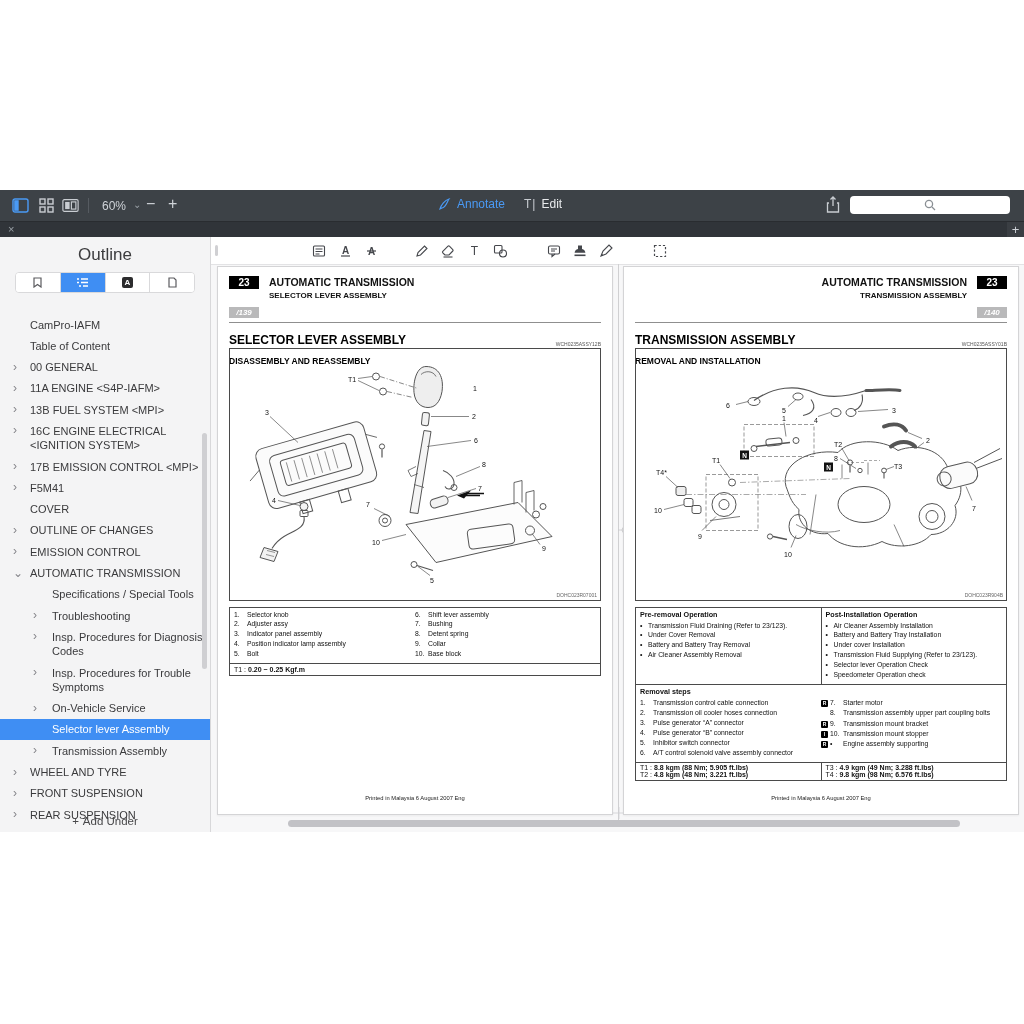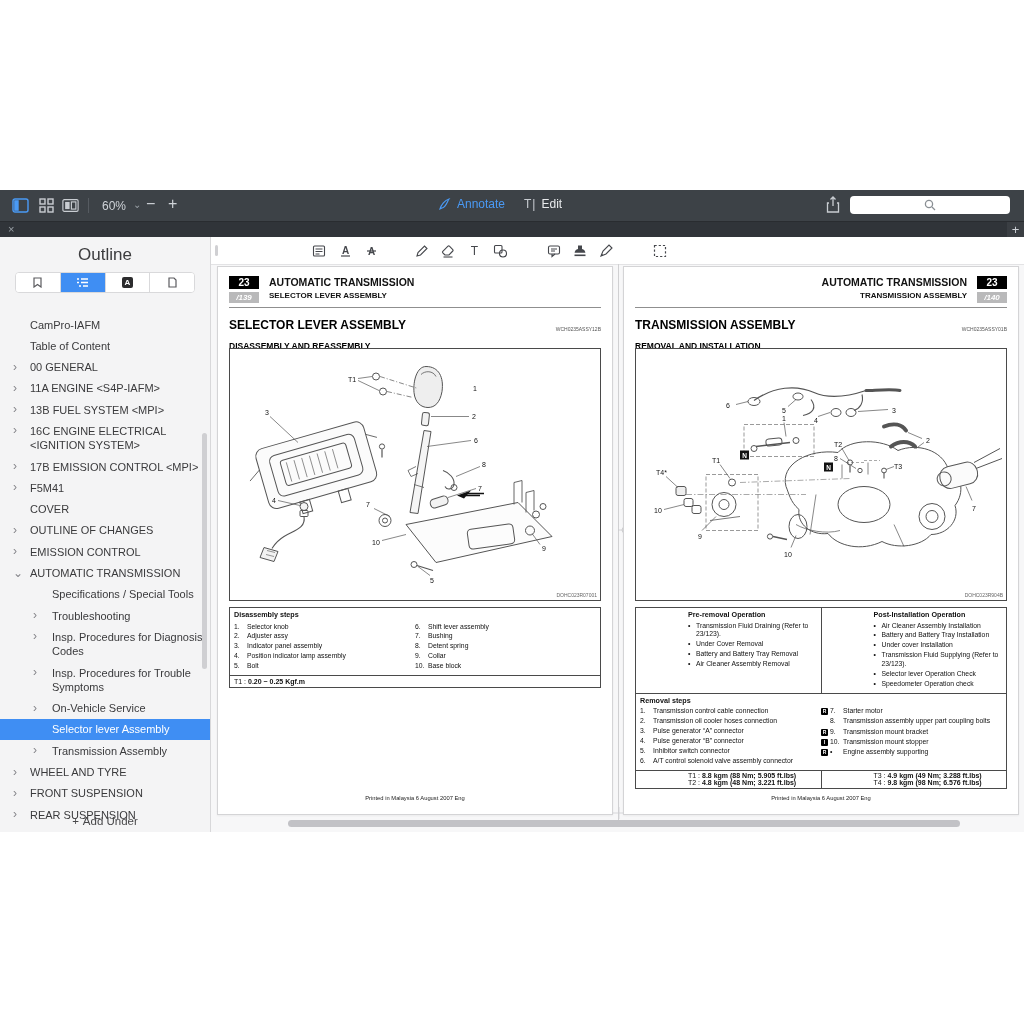--- a/index.html
+++ b/index.html
@@ -63,21 +63,21 @@
   .page.pright{left:412px;}
   .gap-line{position:absolute;left:407px;top:0;width:1px;height:558px;background:#d0d0d2;}
   .reg{position:absolute;width:14px;height:14px;}
   .hscroll{position:absolute;left:77px;bottom:5px;width:672px;height:7px;background:#c2c2c6;border-radius:4px;}
 
   
   .pg-head{margin:9px 11px 0;border-bottom:1.5px solid #8f8f8f;padding-bottom:4px;display:flex;}
   .pg-head.rev{flex-direction:row-reverse;}
   .badge-col{width:30px;flex:none;}
   .chap{background:#000;color:#fff;font-weight:bold;font-size:10px;text-align:center;padding:1px 0;}
-  .pnum{background:#b9b9ba;color:#fff;font-weight:bold;font-style:italic;font-size:8px;text-align:center;padding:1px 0;margin-top:3px;}
+  .pnum{background:#b9b9ba;color:#fff;font-weight:bold;font-style:italic;font-size:8px;text-align:center;padding:1px 0;margin-top:18px;}
   .head-titles{margin:0 10px;}
   .pg-head.rev .head-titles{text-align:right;}
   .ht1{font-size:10.5px;font-weight:bold;color:#111;}
   .ht2{font-size:8px;font-weight:bold;color:#111;margin-top:3px;}
   .sec-row{display:flex;justify-content:space-between;align-items:flex-end;margin:10px 11px 0;}
   .sec-title{font-size:12px;font-weight:bold;color:#000;}
   .sec-code{font-size:5px;color:#555;}
   .sub-title{font-size:8.5px;font-weight:bold;color:#000;margin:9px 11px 0;}
   .fig{position:absolute;left:11px;right:11px;top:81px;height:251px;border:1px solid #4a4a4a;}
   .fig svg{width:100%;height:100%;display:block;}
@@ -87,21 +87,21 @@
   .tbl-title{font-weight:bold;font-size:7.2px;padding:2px 4px 1px;}
   .rule{border-top:1px solid #4a4a4a;}
   .cols{display:flex;padding:1px 4px 3px;}
   .col{flex:1;}
   .li{display:flex;margin:1.5px 0;line-height:1.25;}
   .li .n{width:13px;flex:none;}
   .li .bdg{width:9px;flex:none;}
   .badge{display:inline-block;width:7px;height:7px;background:#000;color:#fff;font-size:5px;font-weight:bold;text-align:center;line-height:7px;border-radius:1px;}
   .torq-row{padding:2px 4px;font-size:7px;}
   .torq-row b{font-weight:bold;}
-  .cell{flex:1;padding:2px 4px 3px;margin-left:48px;}
+  .cell{flex:1;padding:2px 4px 3px;}
   .cell.brd{border-right:1px solid #4a4a4a;}
   .b-li{display:flex;margin:1.5px 0;line-height:1.25;}
   .b-li .dot{width:8px;flex:none;font-weight:bold;}
   .tcols{display:flex;}
   .tcols .cell{padding:1px 4px 2px;}
   .pg-foot{position:absolute;bottom:13px;left:0;width:100%;text-align:center;font-size:5.8px;color:#222;}
 
   svg text{font-family:"Liberation Sans",sans-serif;}
 </style>
 </head>
@@ -508,21 +508,20 @@
                 <text x="42" y="148">4</text>
                 <text x="142" y="190">10</text>
                 <text x="312" y="196">9</text>
                 <text x="200" y="228">5</text>
               </g>
             </svg>
             <div class="fig-code">DOHC023R07001</div>
           </div>
 
           <div class="tbl" style="top:340px;">
-            <div class="tbl-title">Disassembly steps</div>
             <div class="cols">
               <div class="col">
                 <div class="li">
                     <span class="n">1.</span>
                     <span>Selector knob</span>
                   </div>
                   <div class="li">
                     <span class="n">2.</span>
                     <span>Adjuster assy</span>
                   </div>

